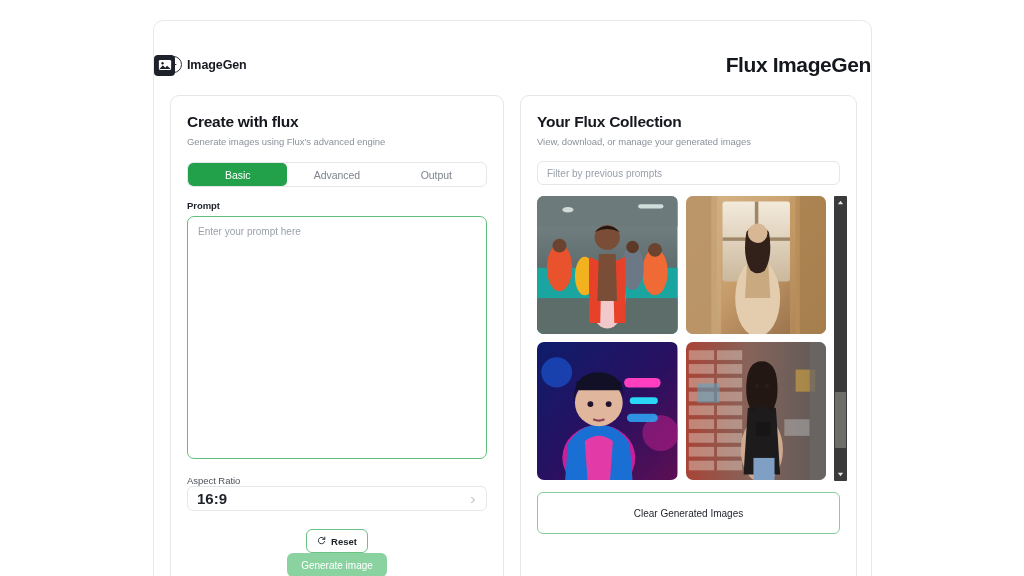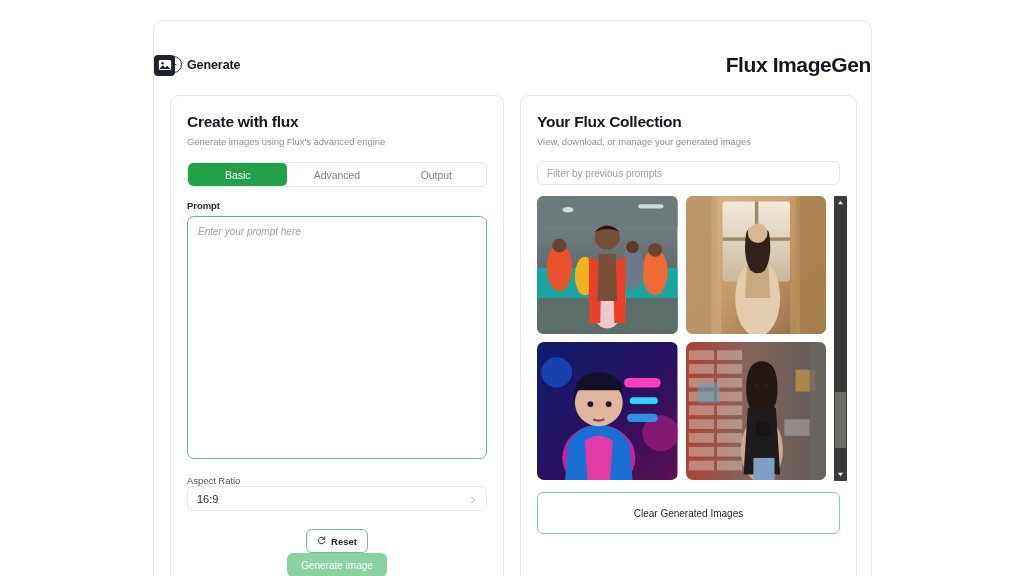--- a/index.html
+++ b/index.html
@@ -117,39 +117,38 @@
     width: 100%; height: 243px;
     border: 1px solid #62bd7c;
     border-radius: 7px;
     background: #ffffff;
     padding: 9px 10px;
     font-family: "Liberation Sans", sans-serif;
     font-size: 10px;
     color: #1d2129;
     resize: none;
     outline: none;
-    font-style: italic;
   }
   .prompt-box::placeholder { color: #9aa1ab; }
 
   .field-label-reg {
     font-size: 9.5px; font-weight: normal; color: #4c525b;
     margin-top: 12px; margin-bottom: 0;
     letter-spacing: -0.05px;
   }
   .select-box {
     width: 100%; height: 25px;
     border: 1px solid #e4e7ea;
     border-radius: 6px;
     background: #ffffff;
     display: flex; align-items: center; justify-content: space-between;
     padding: 0 9px;
     cursor: pointer;
   }
-  .select-value { font-size: 11px; font-weight: normal; color: #1d2129; }
+  .select-value { font-size: 15px; font-weight: bold; color: #1d2129; }
   .chev { color: #c2c7ce; display:block; }
 
   
   .actions {
     display: flex; align-items: center; justify-content: space-between;
     margin-top: 18px;
     flex-direction: column;
   }
   .btn-reset {
     height: 24px; min-width: 62px;
@@ -256,21 +255,21 @@
   <div class="app-shell">
 
     <div class="topbar">
 
       <div class="back-link">
         <span class="back-circle">
           <svg width="11" height="11" viewBox="0 0 11 11">
             <path d="M8 5.5 H3.2 M5 3.5 L3 5.5 L5 7.5" stroke="#2b2f36" stroke-width="1.1" fill="none" stroke-linecap="round" stroke-linejoin="round"></path>
           </svg>
         </span>
-        <span class="back-label">Generate</span>
+        <span class="back-label">ImageGen</span>
       </div>
 
       <div class="brand">
         <span class="brand-mark">
           <svg width="14" height="14" viewBox="0 0 16 16">
             <rect x="1" y="2.2" width="14" height="11.6" rx="1.6" fill="#ffffff"></rect>
             <circle cx="5.2" cy="6" r="1.35" fill="#1d2129"></circle>
             <path d="M1.6 12.6 L5.6 8.2 L8.2 11 L10.4 8.8 L14.4 12.6 Z" fill="#1d2129"></path>
           </svg>
         </span>

